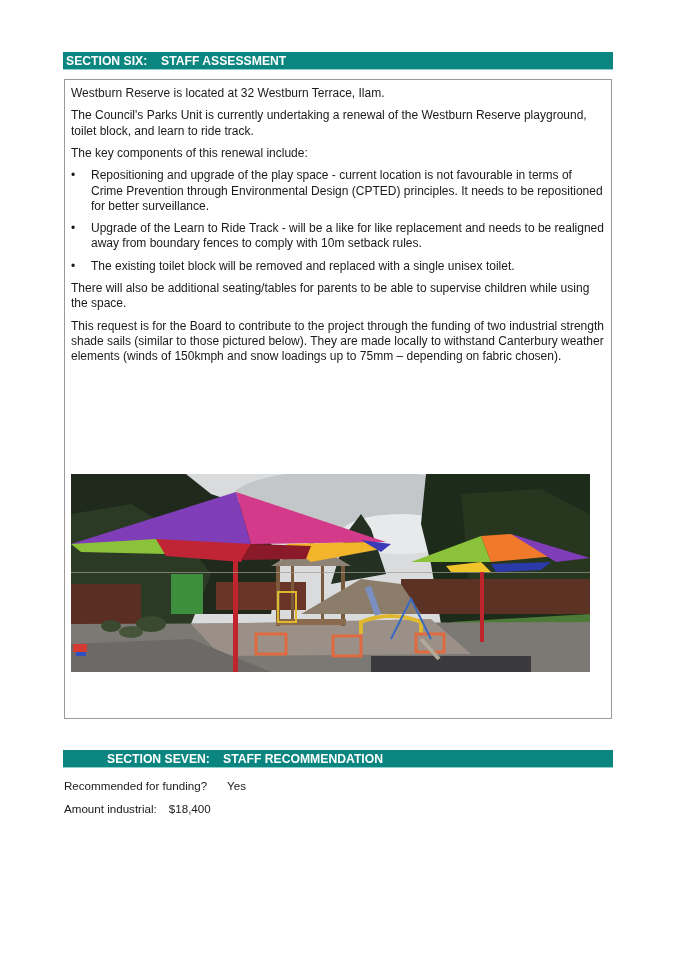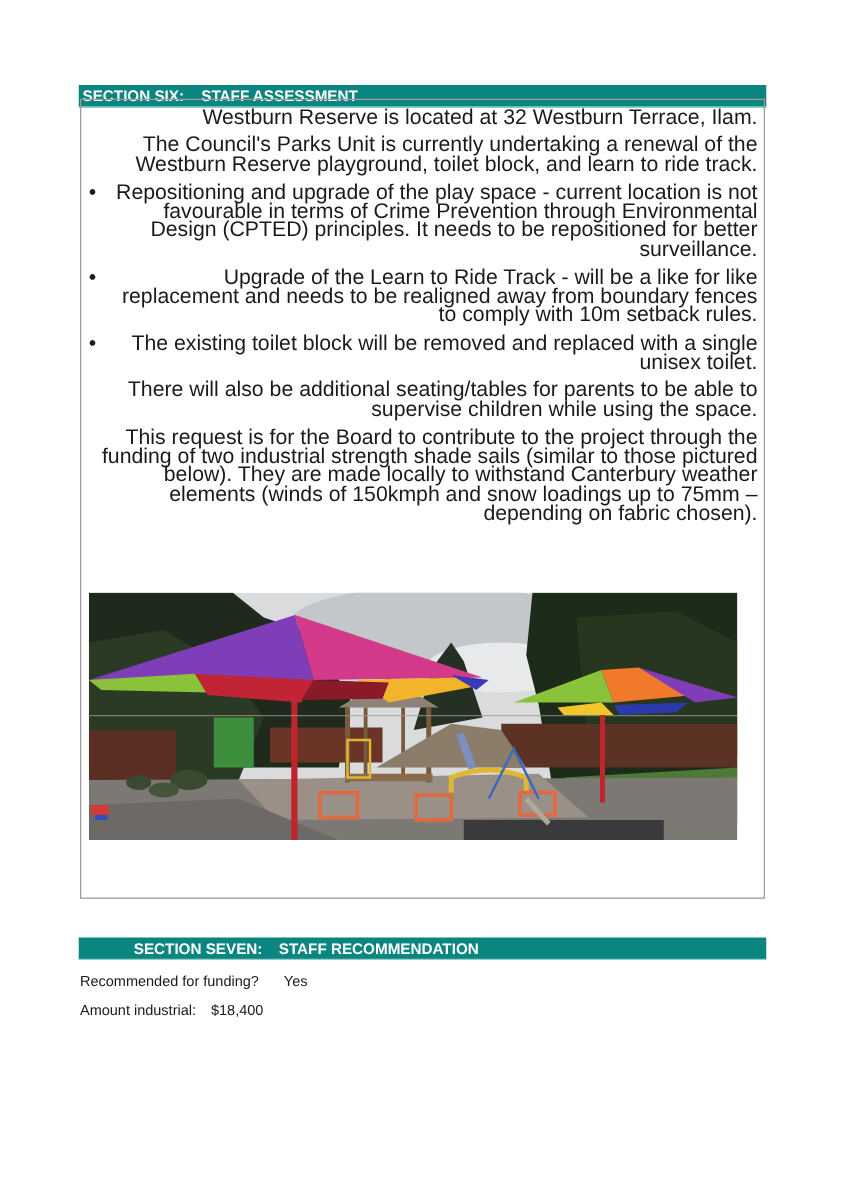--- a/index.html
+++ b/index.html
@@ -8,42 +8,43 @@
       position: absolute; left: 63px; width: 550px; height: 18px;
       background: #0b8580; border-bottom: 1px solid #8fd0cc;
       color: #ffffff; font-weight: bold; font-size: 12.2px; line-height: 18px;
       box-sizing: border-box; padding-left: 3px; white-space: nowrap;
     }
     .section-bar .num { display: inline-block; width: 95px; }
     .assess-box {
       position: absolute; left: 64px; top: 79px; width: 548px; height: 640px;
       border: 1px solid #9a9a9a; box-sizing: border-box;
     }
-    .content { position: absolute; left: 71px; top: 86px; width: 535px; font-size: 17px; line-height: 15.2px; text-align: right; }
+    .content { position: absolute; left: 71px; top: 86px; width: 535px; font-size: 12px; line-height: 15.2px; }
     .content p { margin: 0 0 7.2px 0; }
     .content ul { margin: 0 0 6px 0; padding: 0; list-style: none; }
     .content li { position: relative; padding-left: 20px; margin-bottom: 7.2px; }
     .content li .bullet { position: absolute; left: 0; top: 0; }
     .photo { position: absolute; left: 71px; top: 474px; width: 519px; height: 198px; overflow: hidden; }
     .rec-row { position: absolute; left: 64px; font-size: 11.6px; line-height: 15px; white-space: nowrap; }
     .rec-row .lbl { font-weight: normal; }
     .rec-row .val { margin-left: 20px; }
   </style>
 </head>
 <body>
 
-<div class="section-bar" style="top:68px;">
+<div class="section-bar" style="top:52px;">
   <span class="num">SECTION SIX:</span><span>STAFF ASSESSMENT</span>
 </div>
 
 <div class="assess-box"></div>
 
 <div class="content">
   <p>Westburn Reserve is located at 32 Westburn Terrace, Ilam.</p>
   <p>The Council's Parks Unit is currently undertaking a renewal of the Westburn Reserve playground, toilet block, and learn to ride track.</p>
+  <p>The key components of this renewal include:</p>
   <ul>
     <li>
       <span class="bullet">•</span>
       <span>Repositioning and upgrade of the play space - current location is not favourable in terms of Crime Prevention through Environmental Design (CPTED) principles. It needs to be repositioned for better surveillance.</span>
     </li>
     <li>
       <span class="bullet">•</span>
       <span>Upgrade of the Learn to Ride Track - will be a like for like replacement and needs to be realigned away from boundary fences to comply with 10m setback rules.</span>
     </li>
     <li>

